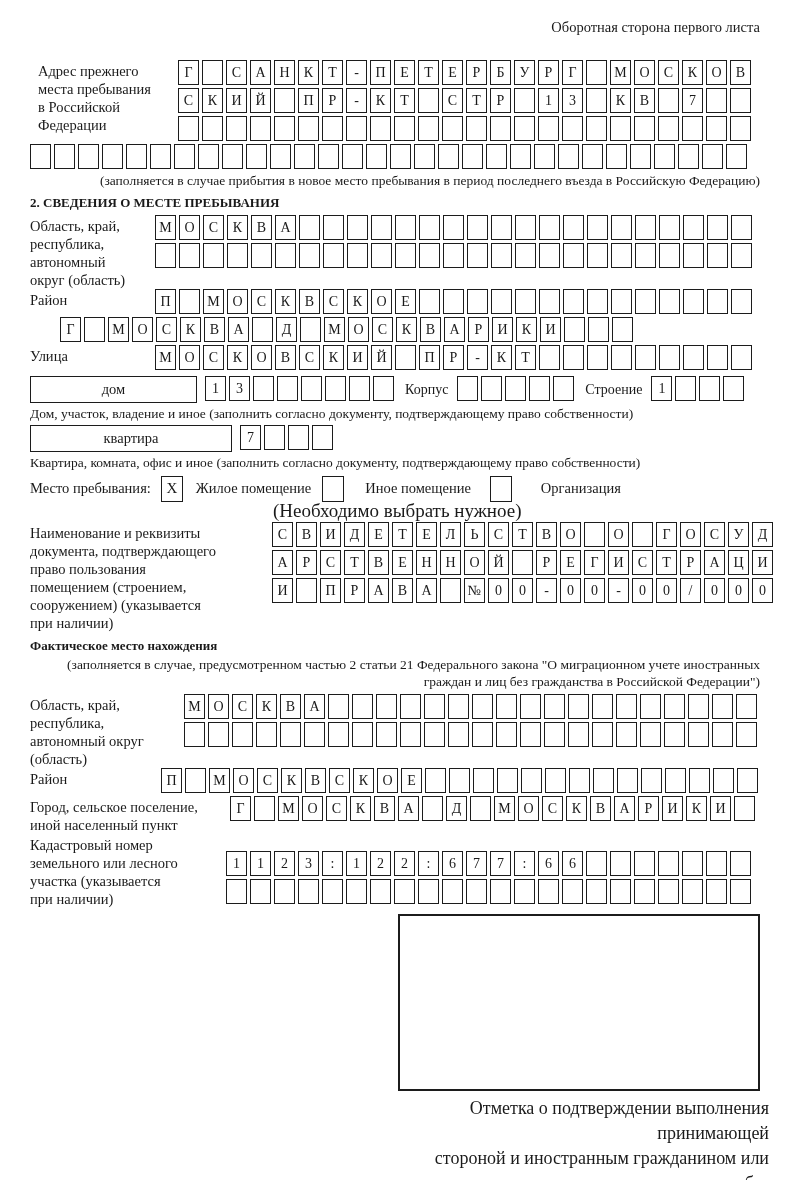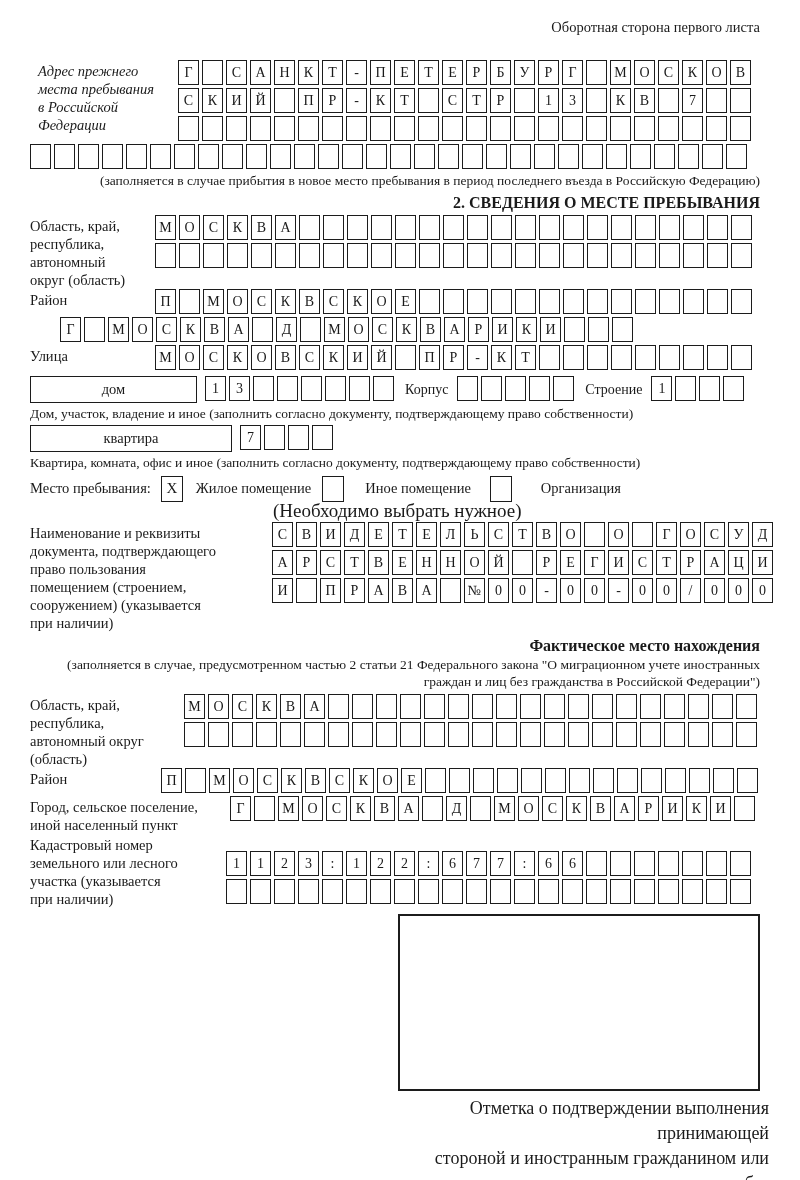--- a/index.html
+++ b/index.html
@@ -4,41 +4,41 @@
 <style>
   * { margin:0; padding:0; box-sizing:border-box; }
   html,body { width:800px; height:1180px; background:#ffffff; overflow:hidden; }
   body { font-family:"Liberation Serif","DejaVu Serif",serif; color:#1a1a1a; }
   .page { position:relative; width:800px; height:908px; padding:18px 40px 0 30px; }
 
   .title-right { text-align:right; font-size:14.5px; line-height:18px; }
 
   .field { display:flex; align-items:flex-start; }
   .label { font-size:14.5px; line-height:18px; white-space:pre-line; flex:none; padding-top:2px; }
-  .w148 { width:148px; padding-left:8px;font-style:italic; }
+  .w148 { width:148px; padding-left:8px; }
   .w125 { width:125px; }
   .w154 { width:154px; }
   .w131 { width:131px; }
   .w200 { width:200px; }
   .w222 { width:222px; }
 
   .grid { flex:none; }
   .boxrow { display:flex; gap:3px; margin-bottom:3px; }
   .boxrow.inline { display:inline-flex; margin-bottom:0; }
   .cell {
     width:21px; height:25px; flex:none;
     border:1.5px solid #1c1c1c; background:#fff;
     display:inline-flex; align-items:center; justify-content:center;
     font-size:14px; font-weight:400;
   }
   .indent30 { margin-left:30px; }
 
   .note { font-size:13.5px; line-height:17px; }
   .center { text-align:right; }
-  .sec-header { text-align:right; font-weight:bold; font-size:16px; line-height:20px; margin-top:4px; }
+  .sec-header { text-align:left; font-weight:bold; font-size:13px; line-height:20px; margin-top:4px; }
 
   .house-row { display:flex; align-items:flex-start; margin-top:3px; height:29px; }
   .widebox {
     height:27px; border:1.6px solid #1c1c1c; display:flex;
     align-items:center; justify-content:center; font-size:14.5px; flex:none;
   }
   .wb167 { width:167px; margin-right:8px;text-align:center; }
   .wb202 { width:202px; margin-right:8px; }
   .mid-label { font-size:14px; line-height:27px; padding:0 9px 0 11px; flex:none; }
 

